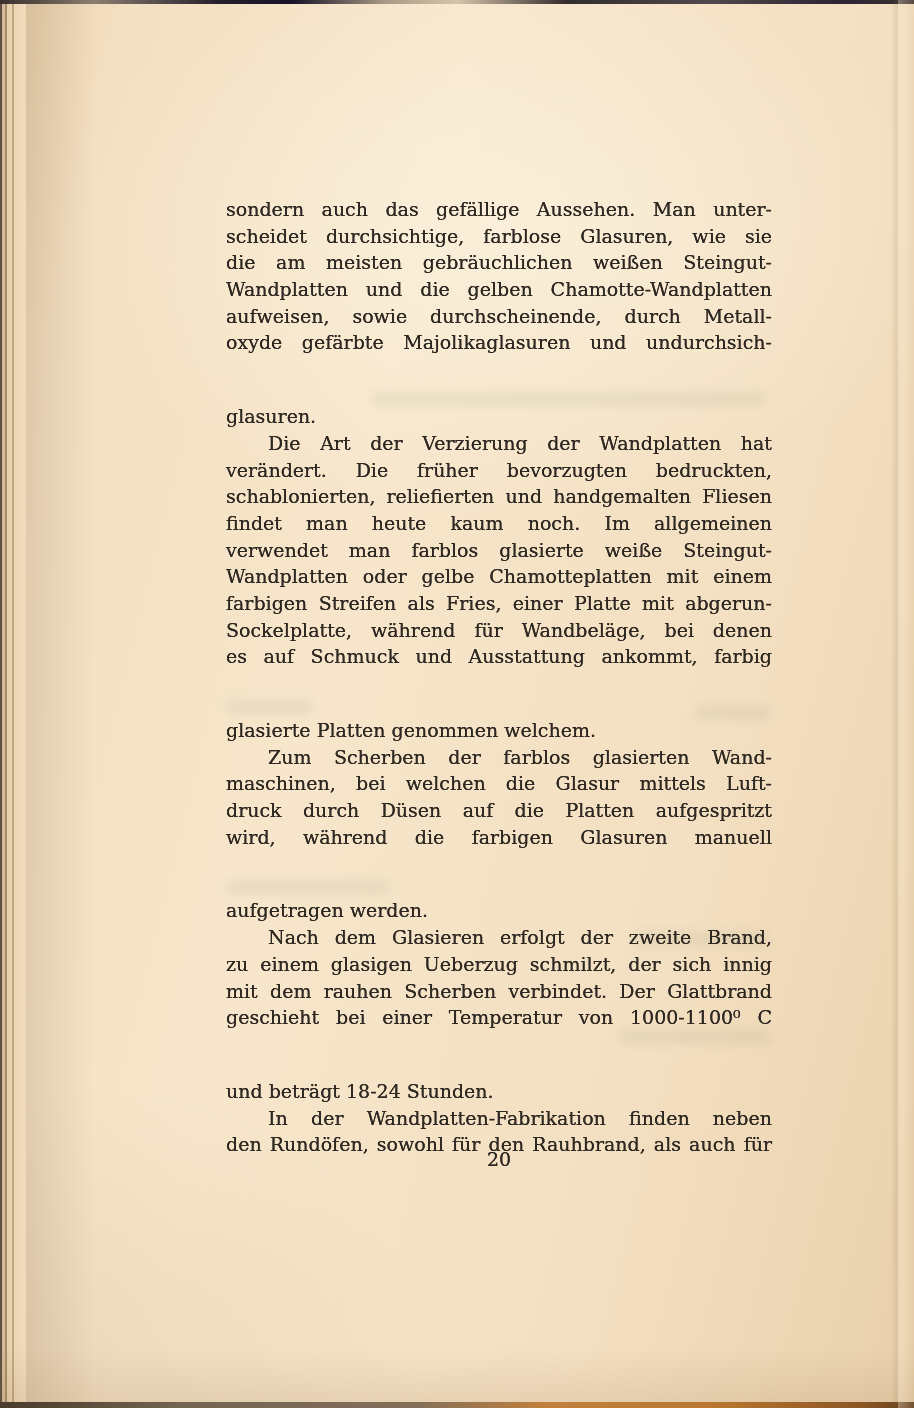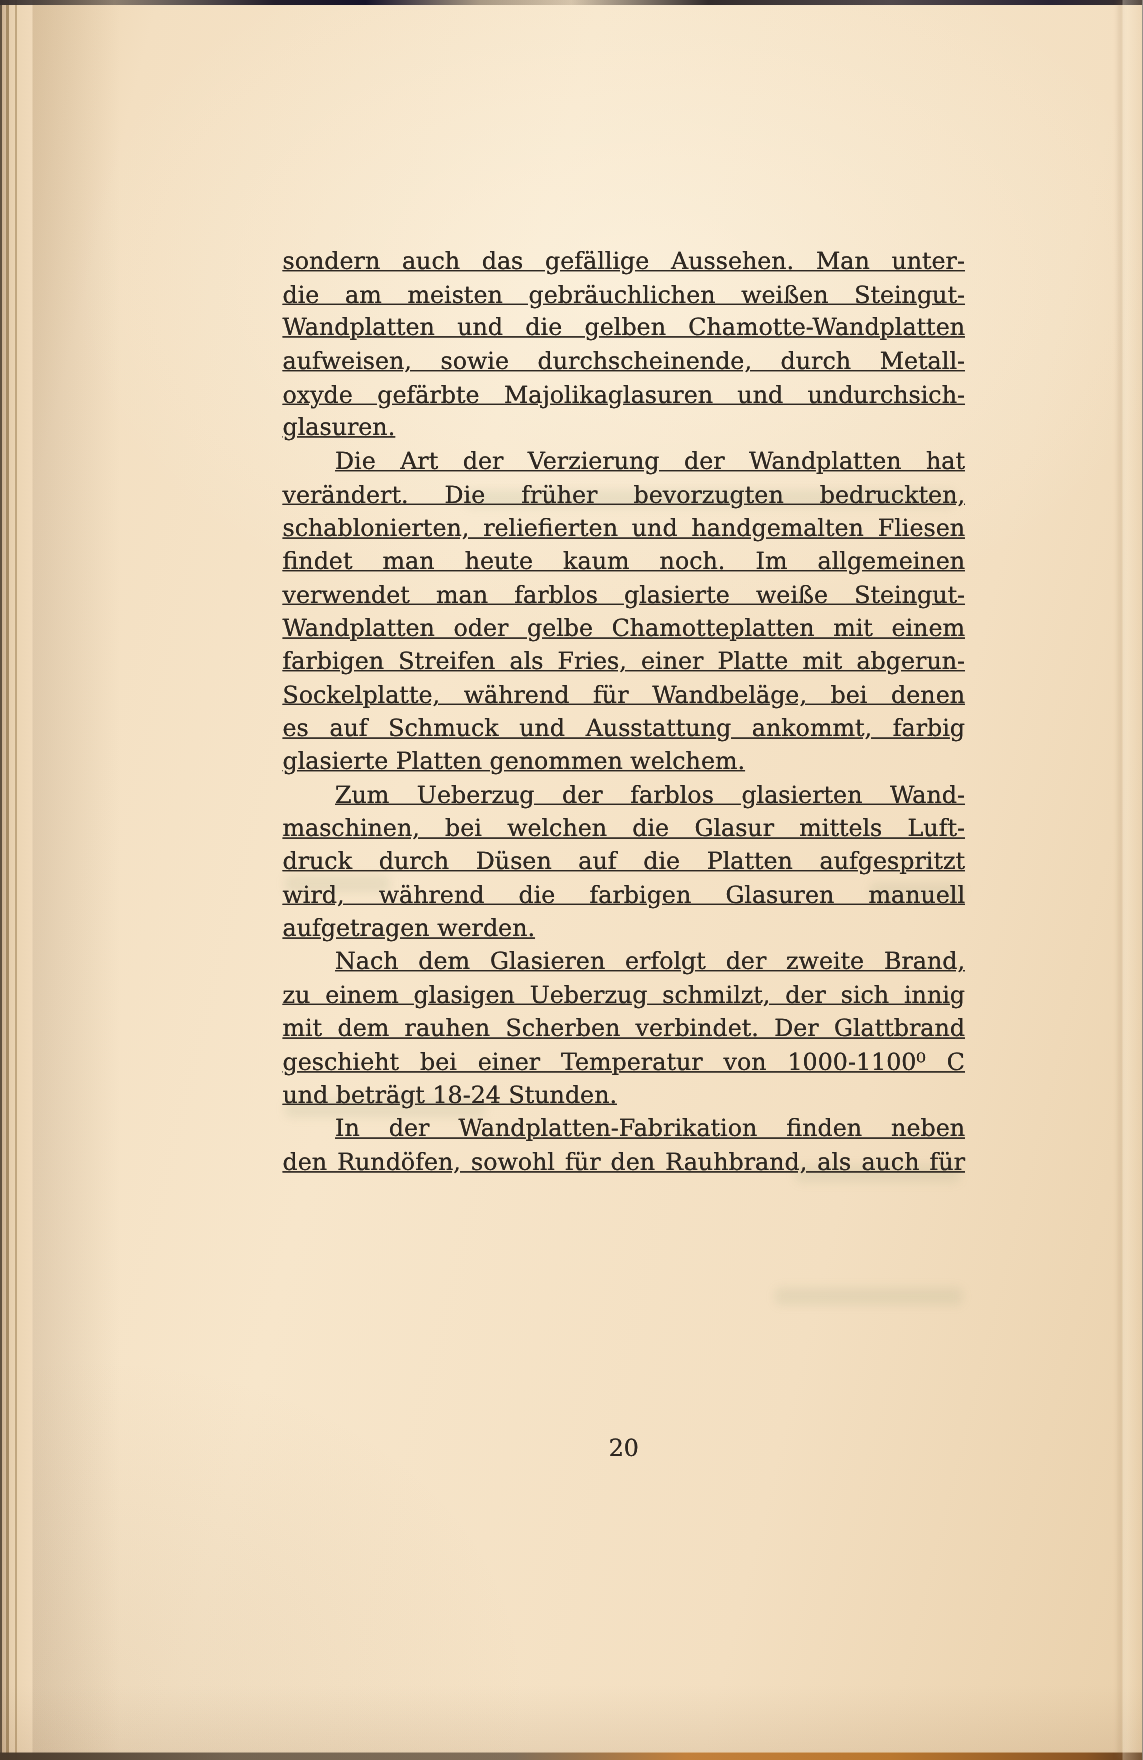--- a/index.html
+++ b/index.html
@@ -55,29 +55,28 @@
     position:absolute; top:0; bottom:0; right:0; width:16px;
     background:linear-gradient(90deg, rgba(255,245,225,0.35), rgba(210,180,140,0.18));
   }
 
   
   .text-block {
     position:absolute; left:226px; top:196px; width:546px;
     color:var(--ink);
     font-size:19px;
     text-shadow:0 0 0.4px var(--ink);
-    text-decoration:underline;
   }
   .line {
     height:26.7px; line-height:26.7px;
     text-align:justify;
     text-align-last:justify;
   }
   .line.indent { padding-left:42px; }
-  .line.endline { text-align-last:left; }
+  .line.endline { text-align-last:left;margin-top:47px; }
 
   .page-number {
     position:absolute; left:226px; top:1148px; width:546px;
     text-align:center;
     color:var(--ink);
     font-size:19px;
     text-shadow:0 0 0.4px var(--ink);
   }
 
   
@@ -108,40 +107,41 @@
   <div class="smudge sm1"></div>
   <div class="smudge sm2"></div>
   <div class="smudge sm3"></div>
   <div class="smudge sm4"></div>
   <div class="smudge sm5"></div>
   <div class="smudge sm6"></div>
 
   <div class="text-block">
       <div class="paragraph">
         <div class="line">sondern auch das gefällige Aussehen. Man unter-</div>
+        <div class="line">scheidet durchsichtige, farblose Glasuren, wie sie</div>
         <div class="line">die am meisten gebräuchlichen weißen Steingut-</div>
         <div class="line">Wandplatten und die gelben Chamotte-Wandplatten</div>
         <div class="line">aufweisen, sowie durchscheinende, durch Metall-</div>
         <div class="line">oxyde gefärbte Majolikaglasuren und undurchsich-</div>
         <div class="line endline">glasuren.</div>
       </div>
       <div class="paragraph">
         <div class="line indent">Die Art der Verzierung der Wandplatten hat</div>
         <div class="line">verändert. Die früher bevorzugten bedruckten,</div>
         <div class="line">schablonierten, reliefierten und handgemalten Fliesen</div>
         <div class="line">findet man heute kaum noch. Im allgemeinen</div>
         <div class="line">verwendet man farblos glasierte weiße Steingut-</div>
         <div class="line">Wandplatten oder gelbe Chamotteplatten mit einem</div>
         <div class="line">farbigen Streifen als Fries, einer Platte mit abgerun-</div>
         <div class="line">Sockelplatte, während für Wandbeläge, bei denen</div>
         <div class="line">es auf Schmuck und Ausstattung ankommt, farbig</div>
         <div class="line endline">glasierte Platten genommen welchem.</div>
       </div>
       <div class="paragraph">
-        <div class="line indent">Zum Ueberzug der farblos glasierten Wand-</div>
+        <div class="line indent">Zum Scherben der farblos glasierten Wand-</div>
         <div class="line">maschinen, bei welchen die Glasur mittels Luft-</div>
         <div class="line">druck durch Düsen auf die Platten aufgespritzt</div>
         <div class="line">wird, während die farbigen Glasuren manuell</div>
         <div class="line endline">aufgetragen werden.</div>
       </div>
       <div class="paragraph">
         <div class="line indent">Nach dem Glasieren erfolgt der zweite Brand,</div>
         <div class="line">zu einem glasigen Ueberzug schmilzt, der sich innig</div>
         <div class="line">mit dem rauhen Scherben verbindet. Der Glattbrand</div>
         <div class="line">geschieht bei einer Temperatur von 1000-1100⁰ C</div>

